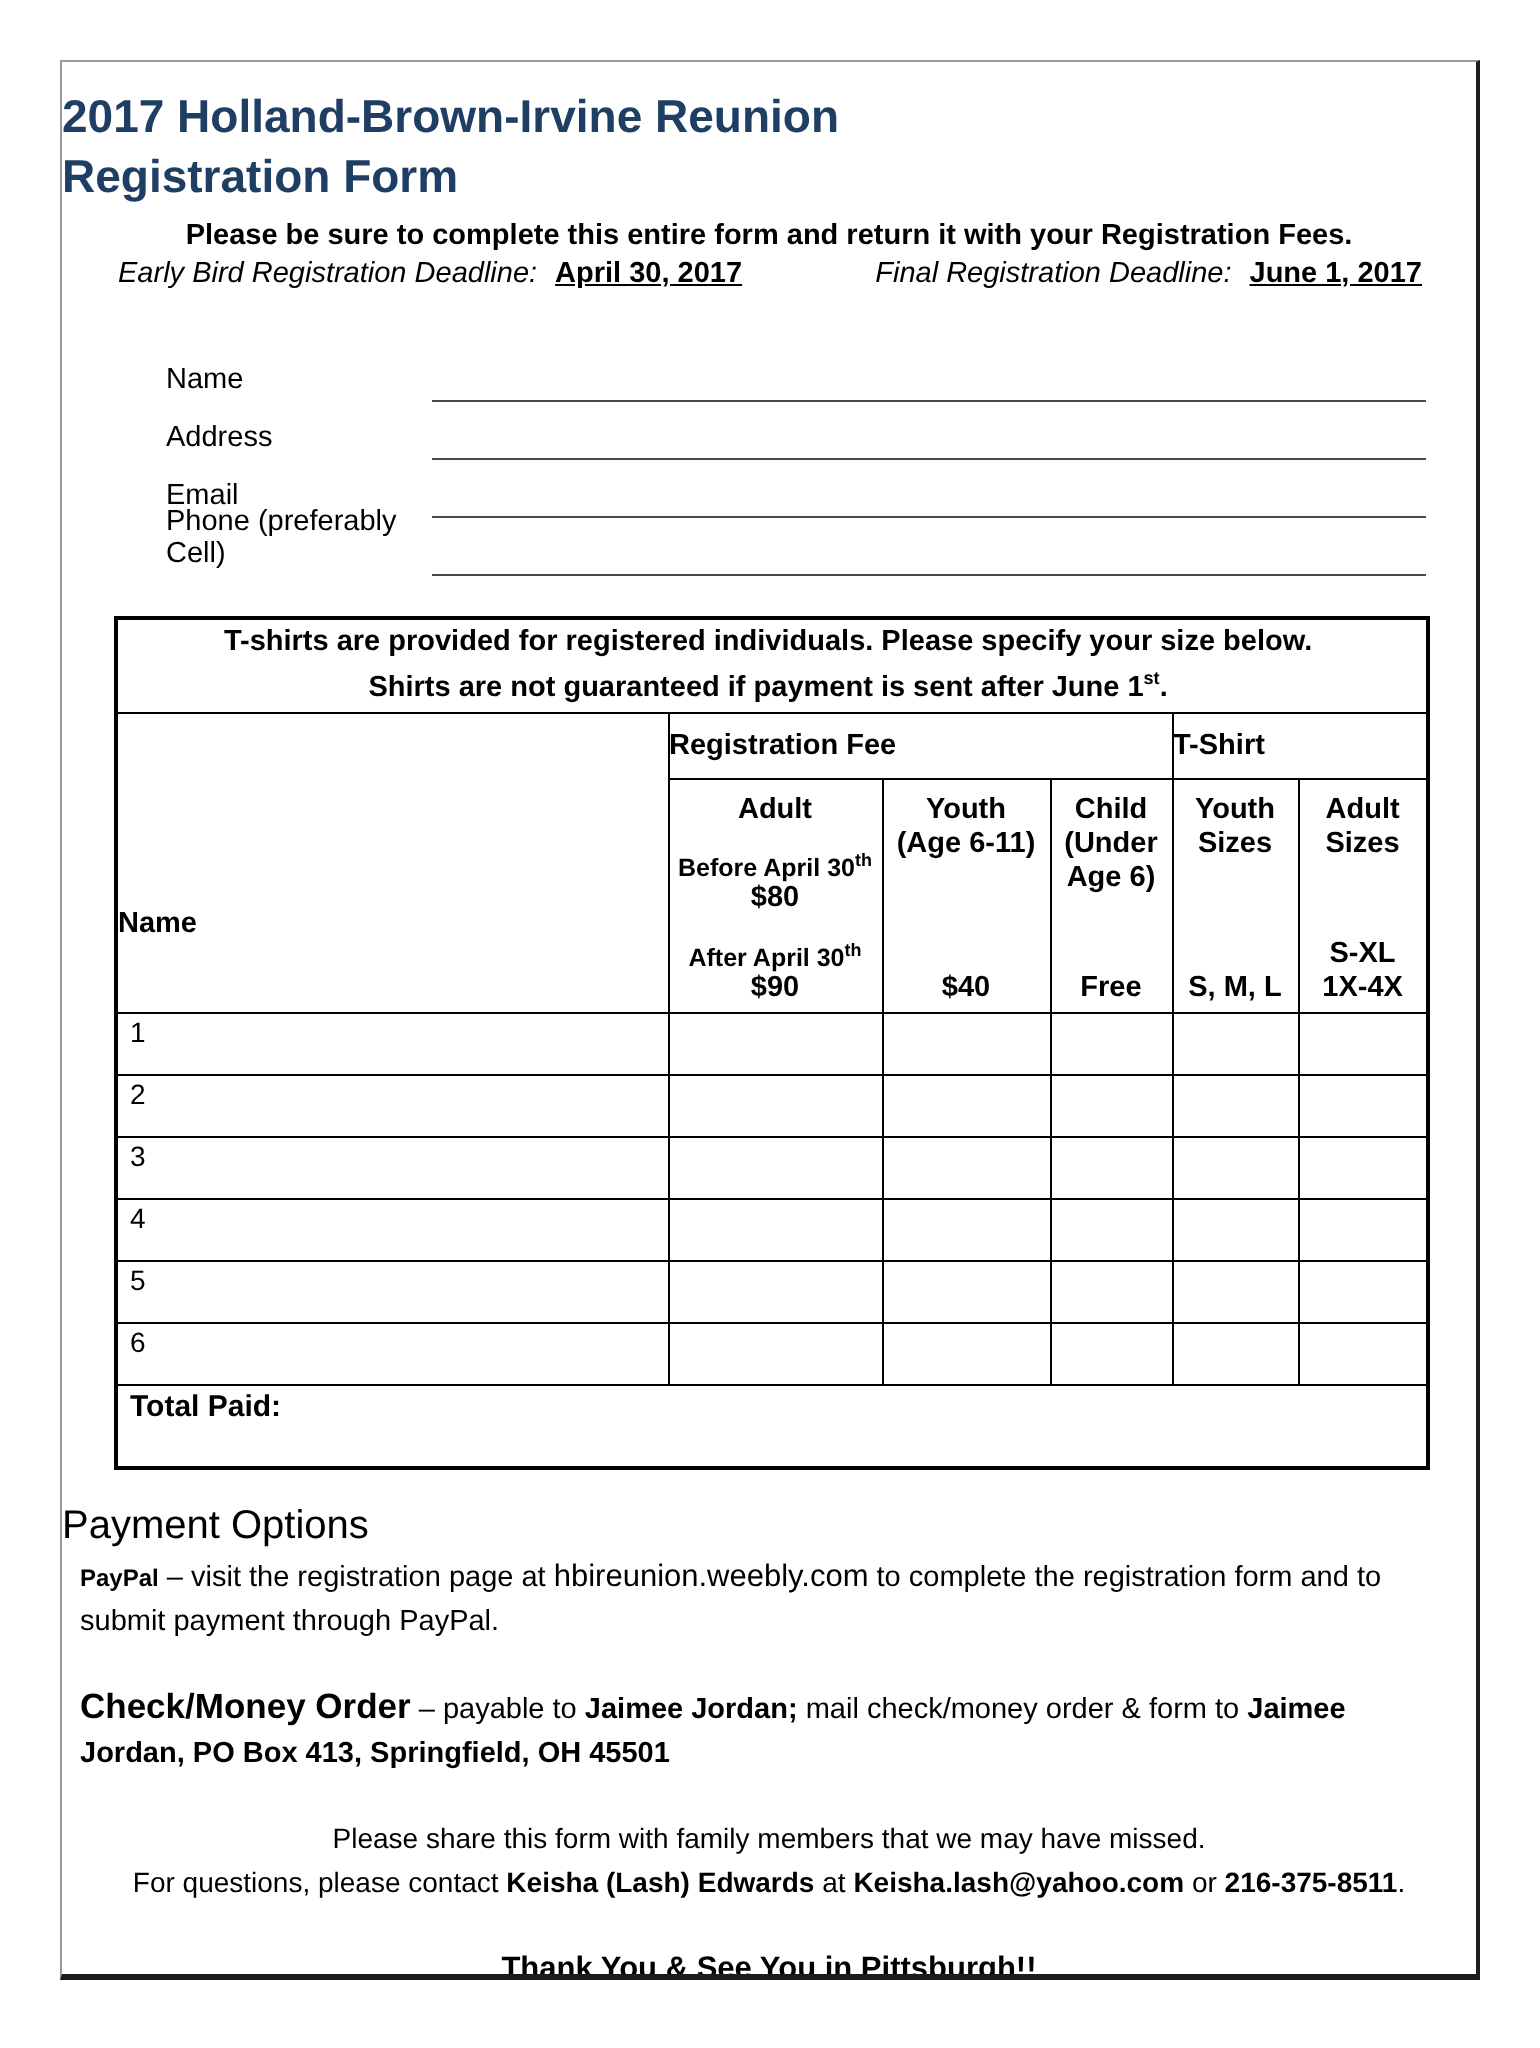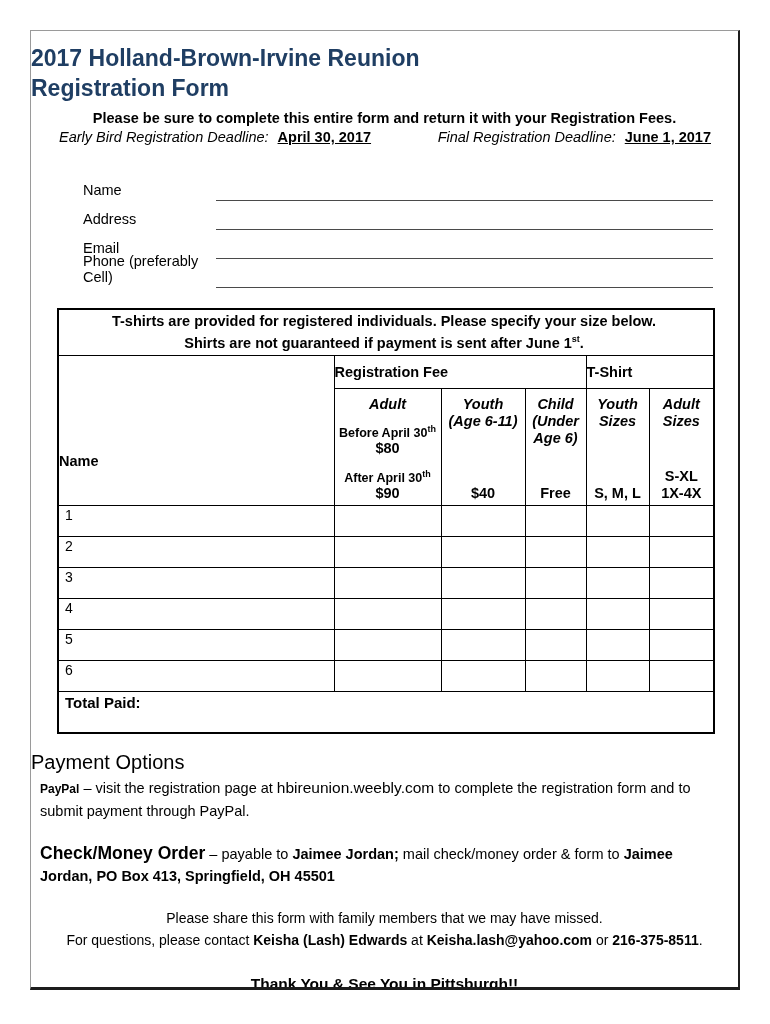--- a/index.html
+++ b/index.html
@@ -32,21 +32,21 @@
   .field-label { width: 133px; flex-shrink: 0; padding-bottom: 3px; }
   .field-line { flex: 1; border-bottom: 1px solid #4a4a4a; height: 24px; }
 
   table.reg { border-collapse: collapse; margin: 20px 0 0 26px; width: 656px; table-layout: fixed; border: 2px solid #000; }
   table.reg td { border: 1px solid #000; font-weight: bold; }
   td.note-cell { text-align: center; font-size: 14.5px; line-height: 18px; padding: 2px 4px 3px 0; }
   tr.group-row td { height: 33px; text-align: left; font-size: 14.5px; vertical-align: middle; }
   td.name-hdr { text-align: center; font-size: 14.5px; vertical-align: middle; padding-top: 62px; }
   td.col-hdr { height: 116px; vertical-align: top; padding: 0; }
   .hdr-flex { display: flex; flex-direction: column; justify-content: space-between; height: 116px; padding: 7px 2px 3px 2px; text-align: center; }
-  .hdr-title { font-size: 14.5px; line-height: 17px; font-style: italic; }
+  .hdr-title { font-size: 14.5px; line-height: 17px; }
   .small-label { font-size: 12.5px; line-height: 14px; }
   .price { font-size: 14.5px; line-height: 17px; }
   sup { font-size: 9px; }
   tr.data-row td { height: 31px; font-weight: normal; vertical-align: top; text-align: left; font-size: 14px; padding: 1px 5px; }
   tr.data-row td.row-num { padding-left: 6px; }
   td.total-cell { height: 42px; font-size: 15px; padding: 2px 0 0 6px; vertical-align: top; border-top: 2px solid #000; }
   .hdr-bottom-border td { border-bottom: 2px solid #000; }
 
   .pay-heading { margin-top: 17px; text-align: left; font-weight: normal; font-size: 20px; }
   .para { padding: 0 24px 0 9px; font-size: 14.5px; line-height: 21.5px; }

